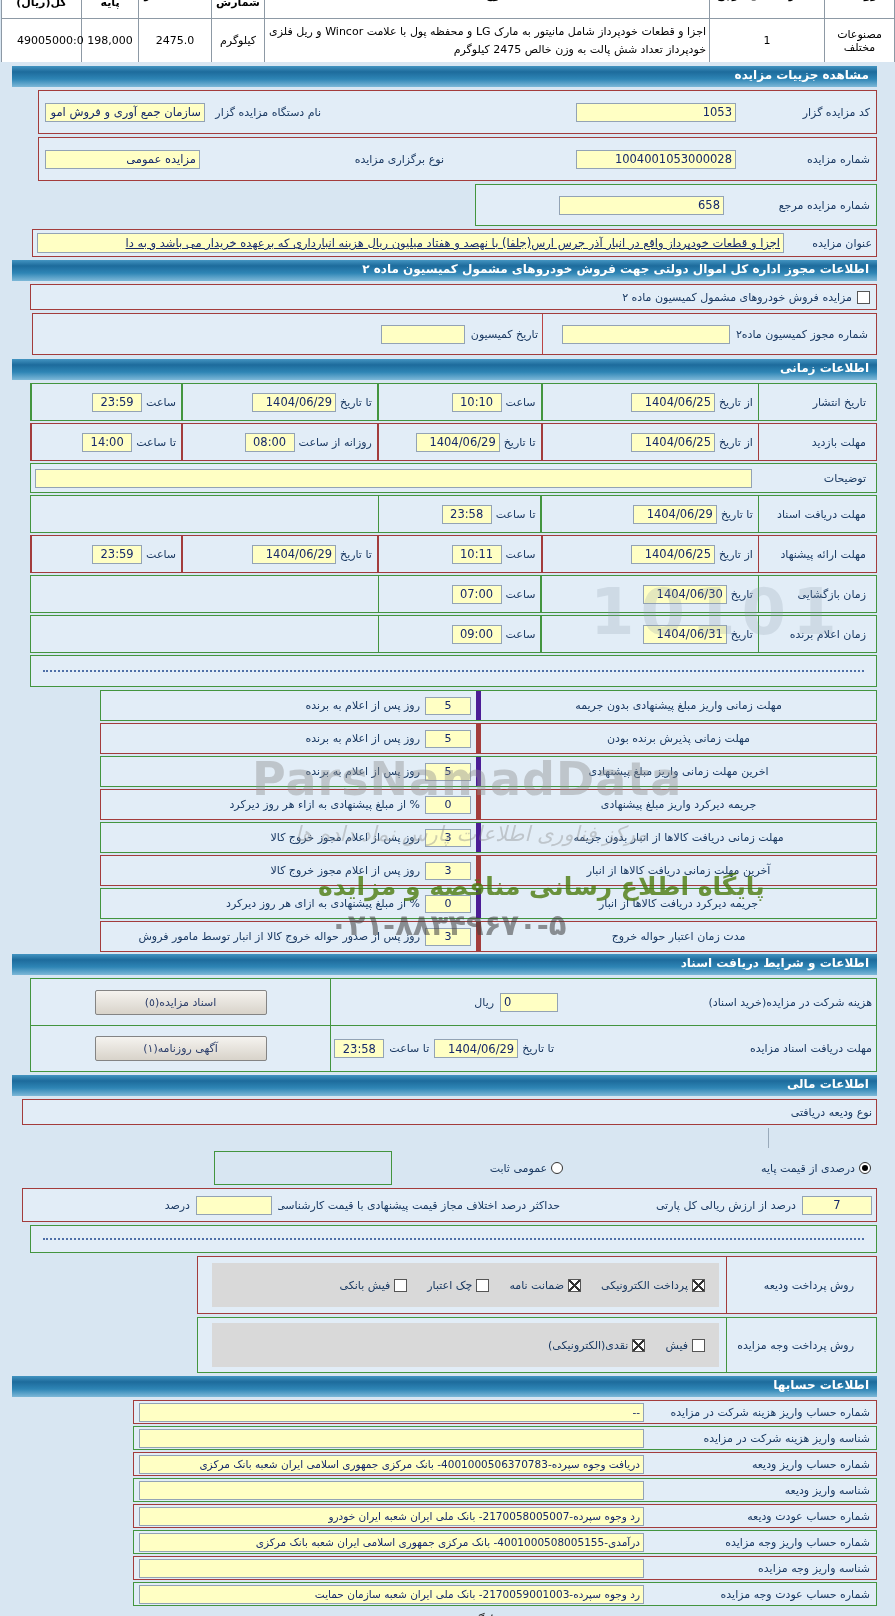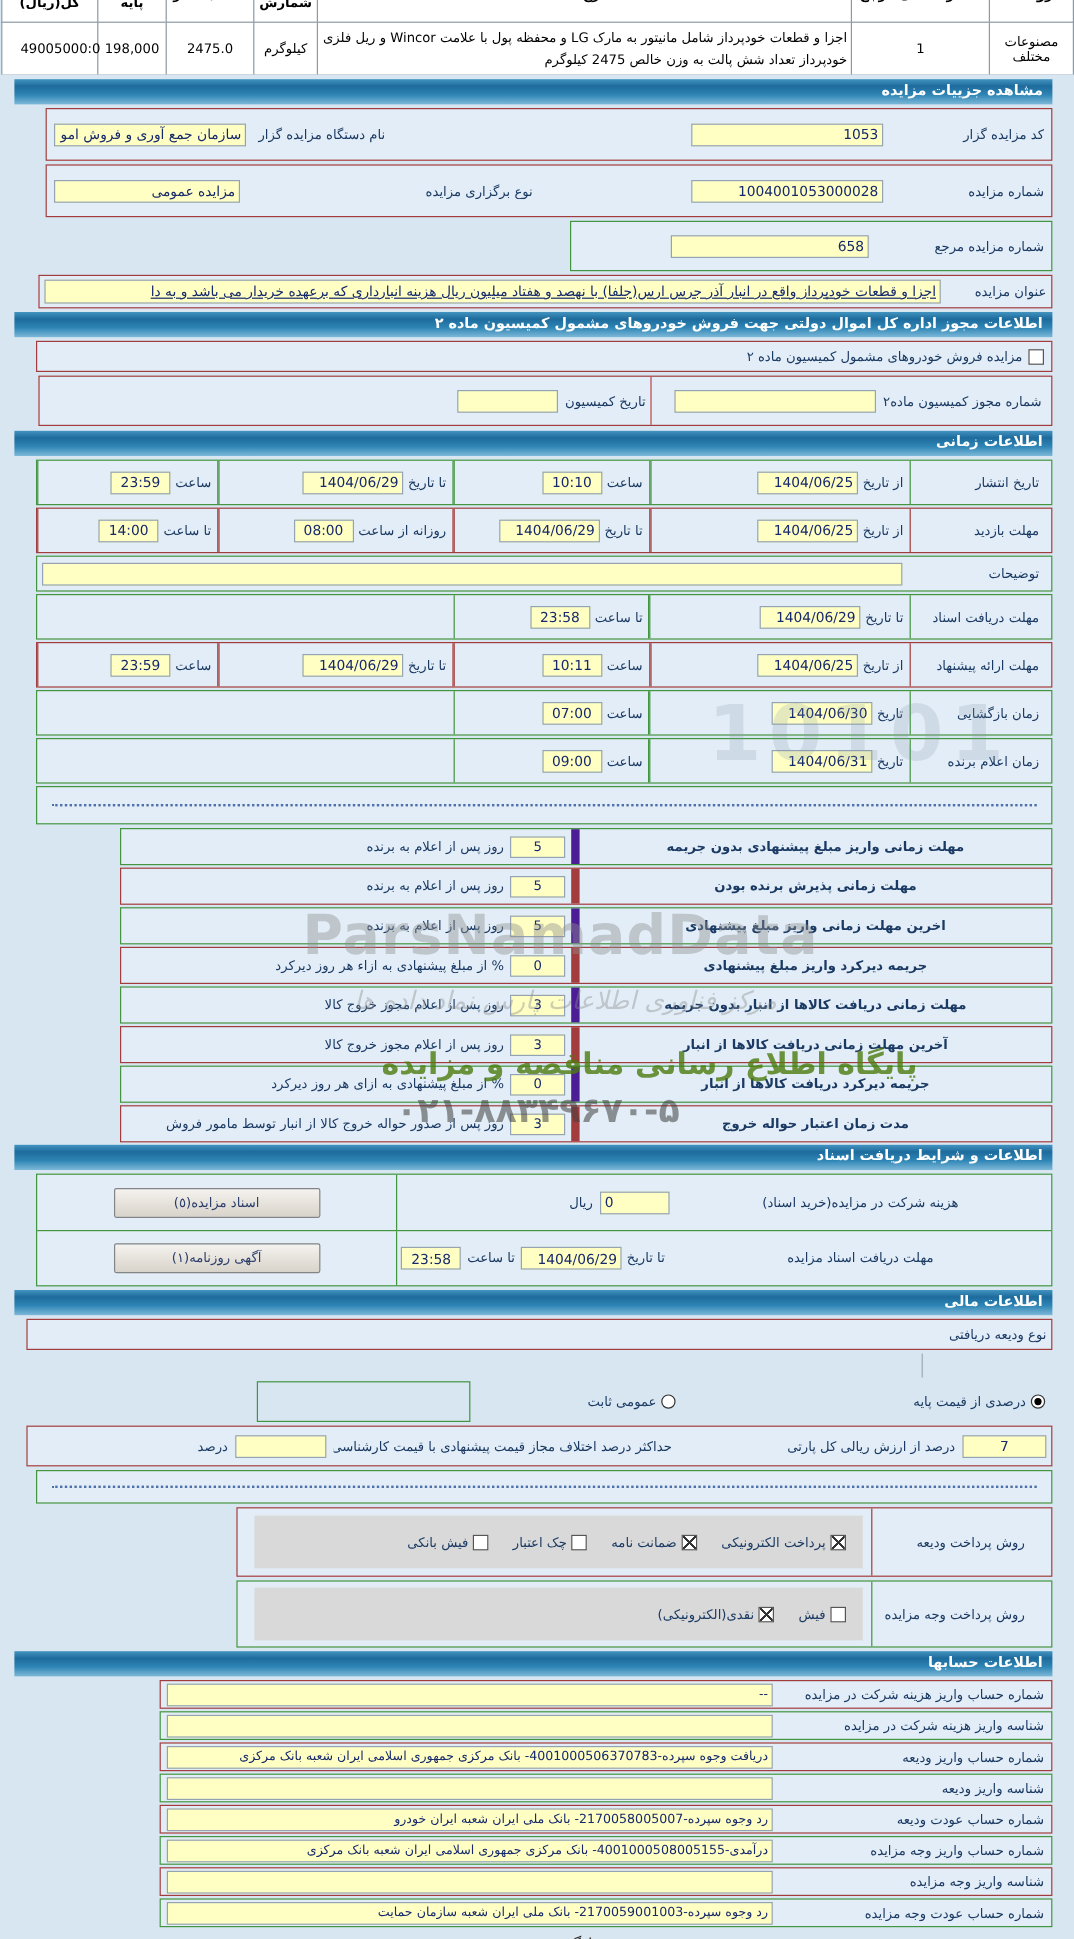--- a/index.html
+++ b/index.html
@@ -57,31 +57,31 @@
   .tin{width:50px;justify-content:center;}
   .twide{flex:1;padding:0 4px;}
   .wideinp{width:100%;}
   
   .dash{margin:0 18px 3px auto;width:847px;height:32px;border:1px solid #43953f;background:#e2edf7;display:flex;align-items:center;}
   .dash .dline{flex:1;border-top:2px dotted #4e6fa8;margin:0 12px;}
   .dash2{height:28px;}
   
   .drow{margin:0 18px 2px auto;width:777px;height:31px;background:#e2edf7;display:flex;align-items:center;border:1px solid #43953f;}
   .drow.b-r{border-color:#a33c3c;}
-  .dlabel{width:400px;text-align:center;font-size:11px;border-left:7px solid #4c1d95;height:100%;
-          display:flex;align-items:center;justify-content:center;white-space:nowrap;overflow:hidden;font-weight:bold;}
+  .dlabel{width:400px;text-align:center;font-size:11px;border-left:5px solid #4c1d95;height:100%;
+          display:flex;align-items:center;justify-content:center;white-space:nowrap;overflow:hidden;}
   .b-r .dlabel{border-left-color:#a33c3c;}
   .dval{width:46px;height:18px;margin:0 5px;font-size:11px;}
   .dsuf{font-size:11px;white-space:nowrap;overflow:hidden;}
   
   .docsbox{margin:0 18px 3px auto;width:847px;border:1px solid #43953f;background:#e2edf7;}
   .docsrow{height:46px;display:flex;align-items:center;}
   .docsrow + .docsrow{border-top:1px solid #43953f;}
   .docs-fields{flex:1;display:flex;align-items:center;height:100%;}
-  .docs-lbl{width:318px;font-size:11px;text-align:center;padding:0 4px;white-space:nowrap;overflow:hidden;}
+  .docs-lbl{width:318px;font-size:11px;text-align:right;padding:0 4px;white-space:nowrap;overflow:hidden;}
   .btncol{width:300px;height:100%;border-right:1px solid #43953f;display:flex;align-items:center;justify-content:center;}
   .gbtn{width:172px;height:25px;background:linear-gradient(180deg,#f5f3ef,#d8d3ca);border:1px solid #848484;
         border-radius:2px;font-size:11px;color:#2c3e6b;display:flex;align-items:center;justify-content:center;cursor:pointer;}
   
   .finrow1{height:26px;width:855px;padding:0 4px;}
   .vspacer{height:20px;margin:0 18px 0 auto;width:855px;position:relative;}
   .vspacer .vl{position:absolute;right:108px;top:0;bottom:0;border-left:1px solid #9ab;}
   .radiorow{height:40px;width:855px;background:transparent;border:none;margin-bottom:0;}
   .rd{width:12px;height:12px;border-radius:50%;border:1px solid #333;background:#fff;display:inline-block;flex:0 0 auto;}
   .rd.on::after{content:"";display:block;width:6px;height:6px;margin:2px;border-radius:50%;background:#000;}

